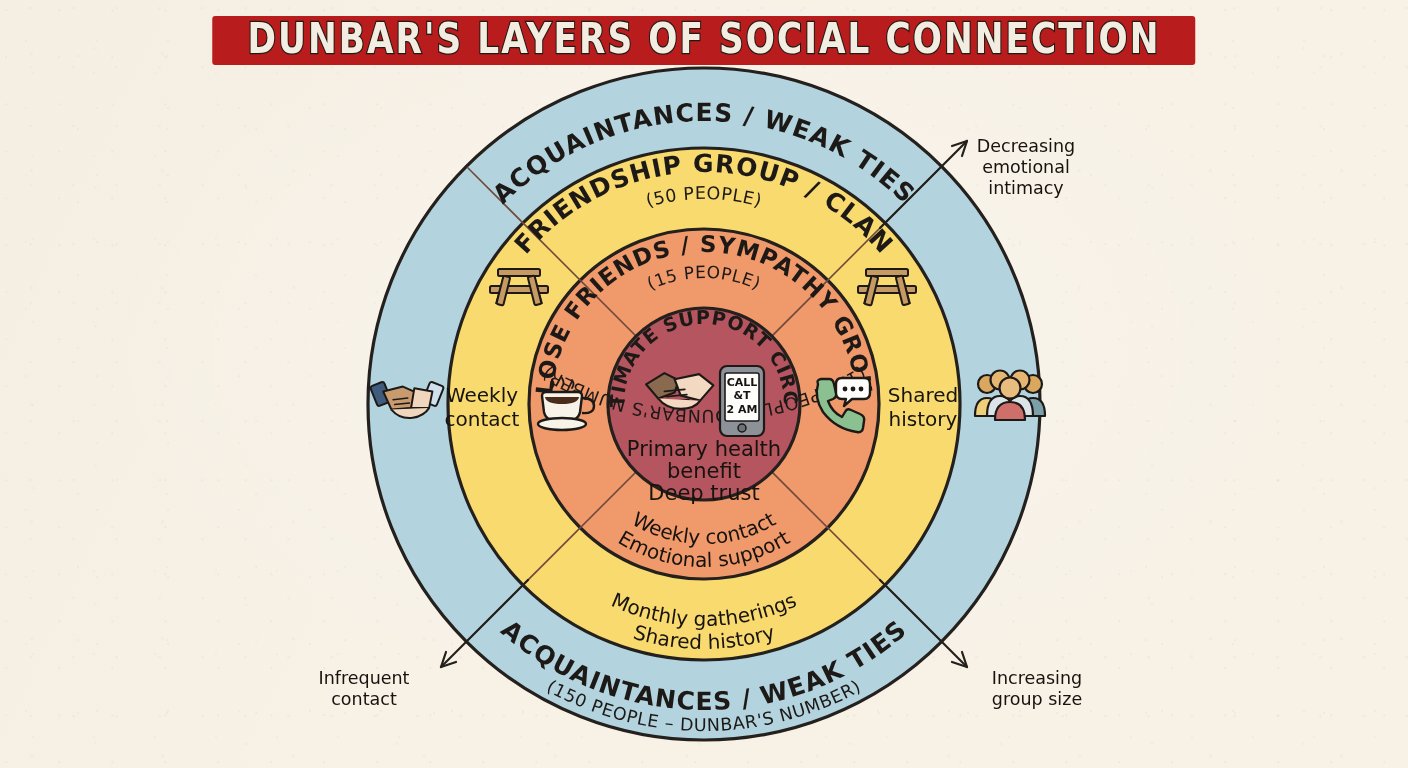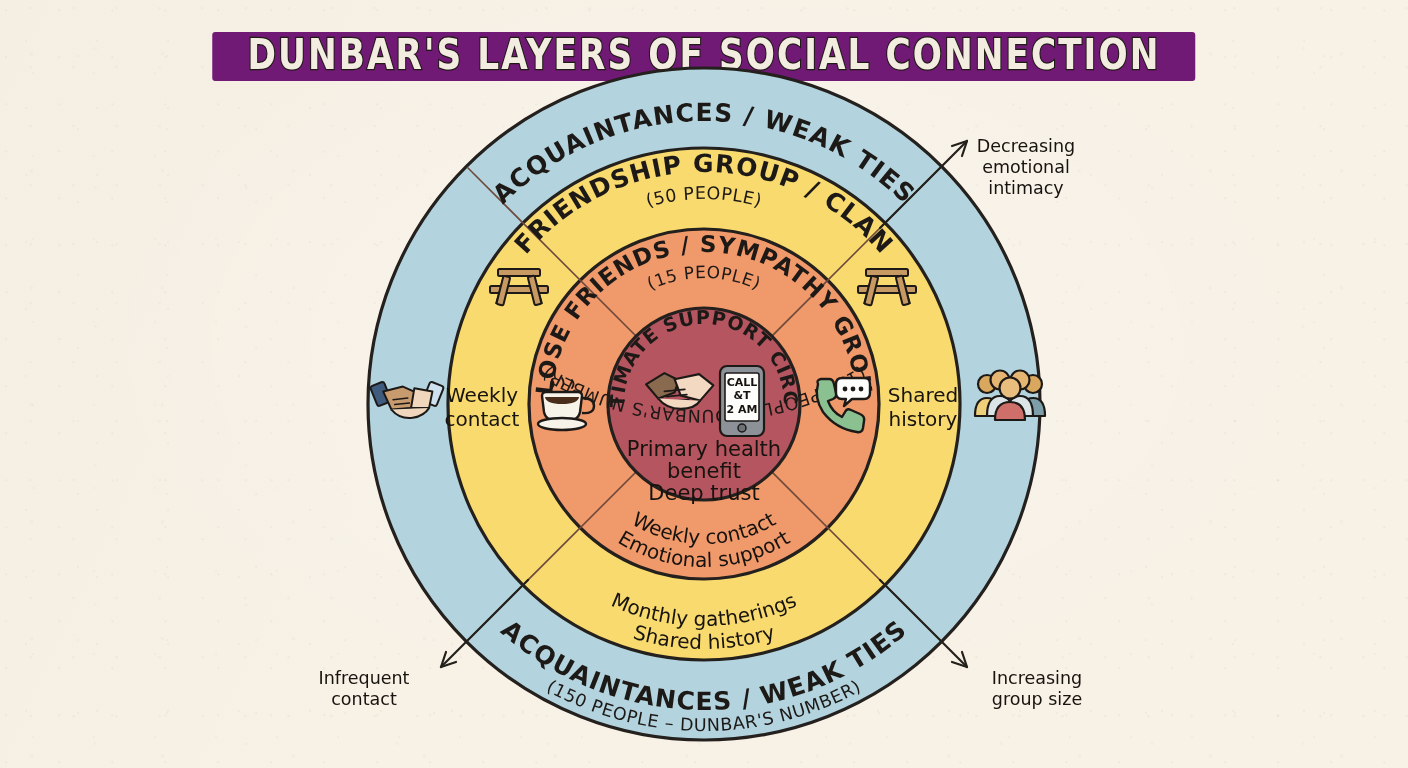--- a/index.html
+++ b/index.html
@@ -39,23 +39,23 @@
       radial-gradient(ellipse at 50% 45%, rgba(255,255,255,.28), rgba(255,255,255,0) 62%),
       linear-gradient(115deg, rgba(210,185,160,.05), rgba(255,255,255,0) 40%);
     pointer-events: none;
   }
 
   
   #title-banner {
     position: absolute;
     left: 50%;
     transform: translateX(-50%);
-    top: 32px;
+    top: 16px;
     padding: 5px 26px 9px 26px;
-    background: #701a75;
+    background: #b91c1c;
     border-radius: 3px;
     box-shadow: 0 0 0 0 rgba(0,0,0,0);
   }
   #title-text {
     font-family: "DejaVu Sans", sans-serif;
     font-weight: 700;
     font-size: 35px;
     letter-spacing: 2.1px;
     color: #f3ece0;
     -webkit-text-stroke: 2.1px #201a16;

